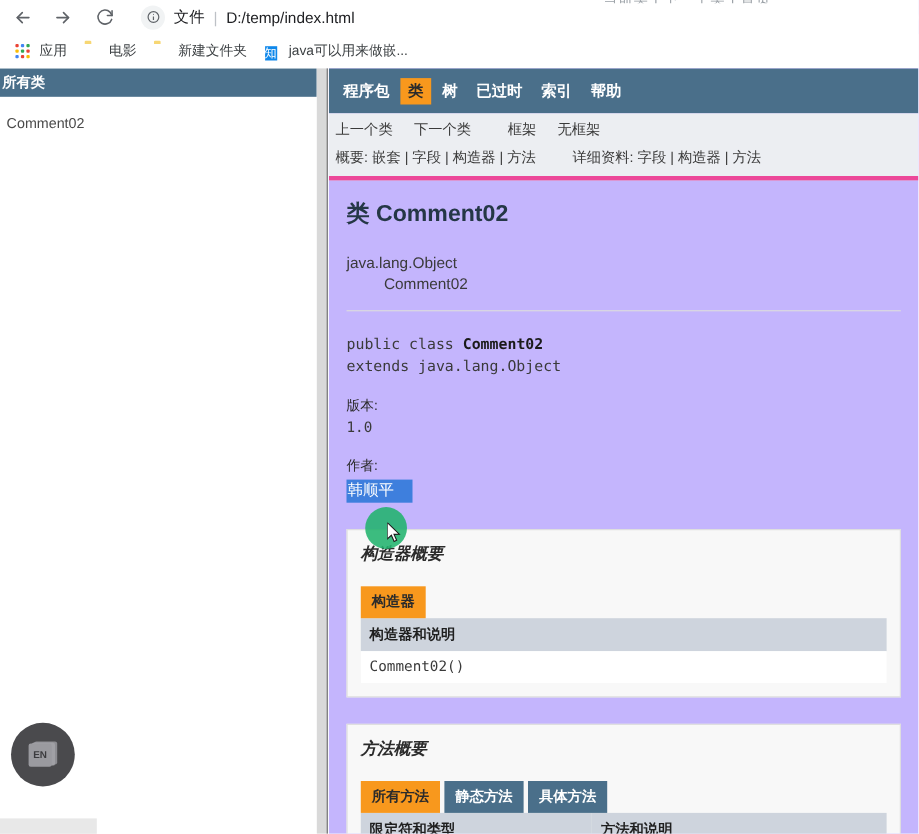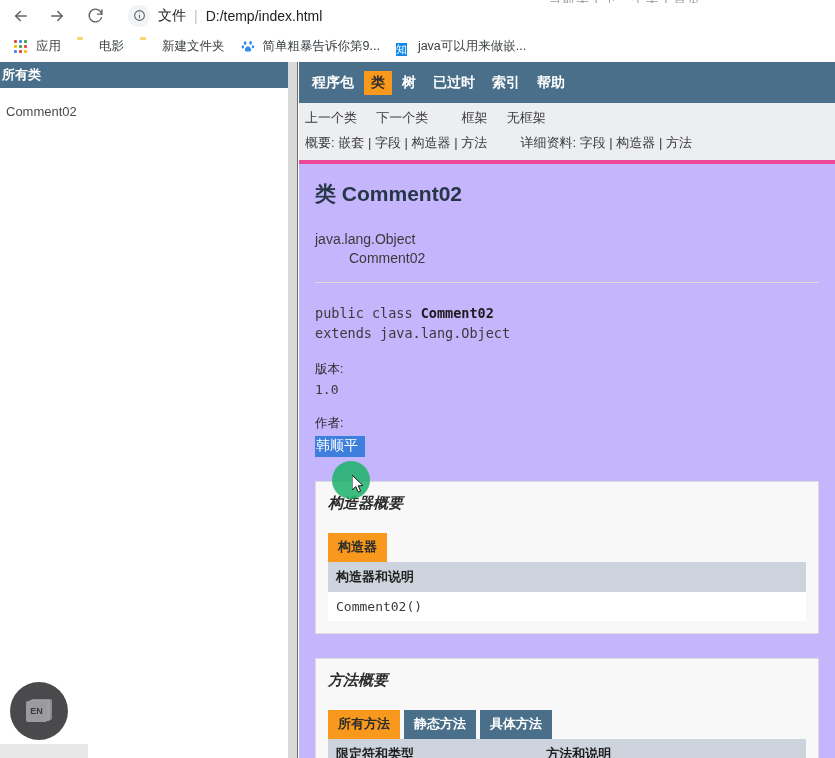--- a/index.html
+++ b/index.html
@@ -248,21 +248,21 @@
     font-family: "DejaVu Sans Mono", "Liberation Mono", monospace;
     font-size: 13px; color: #3a3a3a;
     margin-top: 4px;
   }
   #author-value {
     display: inline-block;
     font-family: "Liberation Sans", sans-serif;
     font-size: 14px;
     background: #3e7fdd;
     color: #ffffff;
-    padding: 1px 7px 2px 1px;
+    padding: 1px 17px 2px 1px;
     position: relative;
   }
 
   
   #click-halo {
     position: absolute;
     left: 332px; top: 399px;
     width: 38px; height: 38px;
     border-radius: 50%;
     background: #21b36d;
@@ -316,21 +316,21 @@
     font-size: 13px; color: #3a3a3a;
     padding: 7px 8px;
     white-space: nowrap;
     overflow: hidden;
   }
   .col-narrow { width: 44%; }
 
   
   #ime-indicator {
     position: absolute;
-    left: 10px; top: 682px;
+    left: 10px; top: 657px;
     width: 58px; height: 58px;
     border-radius: 50%;
     background: #4a4a4d;
     display: flex; align-items: center; justify-content: center;
   }
   #ime-badge {
     position: relative;
     width: 26px; height: 21px;
   }
   #ime-badge .back-card {
@@ -430,34 +430,20 @@
     <div class="bm-item">
       <span class="bm-ico"><span class="folder-ico"></span></span>
       <span class="bm-label">电影</span>
     </div>
 
     <div class="bm-item">
       <span class="bm-ico"><span class="folder-ico"></span></span>
       <span class="bm-label">新建文件夹</span>
     </div>
 
-    <div class="bm-item">
-      <span class="bm-ico">
-        <span class="paw-ico">
-          <svg width="14" height="14" viewBox="0 0 24 24" fill="#2d8cf0">
-            <ellipse cx="7" cy="7" rx="2.3" ry="3.2"></ellipse>
-            <ellipse cx="16.5" cy="6.6" rx="2.3" ry="3.2"></ellipse>
-            <ellipse cx="3.2" cy="13.5" rx="2.1" ry="2.7"></ellipse>
-            <ellipse cx="20.6" cy="13.2" rx="2.1" ry="2.7"></ellipse>
-            <path d="M12 12.4c3 0 5.4 4.2 5.4 6.4 0 1.6-1.5 2.6-3.3 2.6h-4.2c-1.8 0-3.3-1-3.3-2.6 0-2.2 2.4-6.4 5.4-6.4z"></path>
-          </svg>
-        </span>
-      </span>
-      <span class="bm-label">简单粗暴告诉你第9...</span>
-    </div>
 
     <div class="bm-item">
       <span class="bm-ico">
         <span class="zhihu-ico">知</span>
       </span>
       <span class="bm-label">java可以用来做嵌...</span>
     </div>
 
   </div>
 </div>

